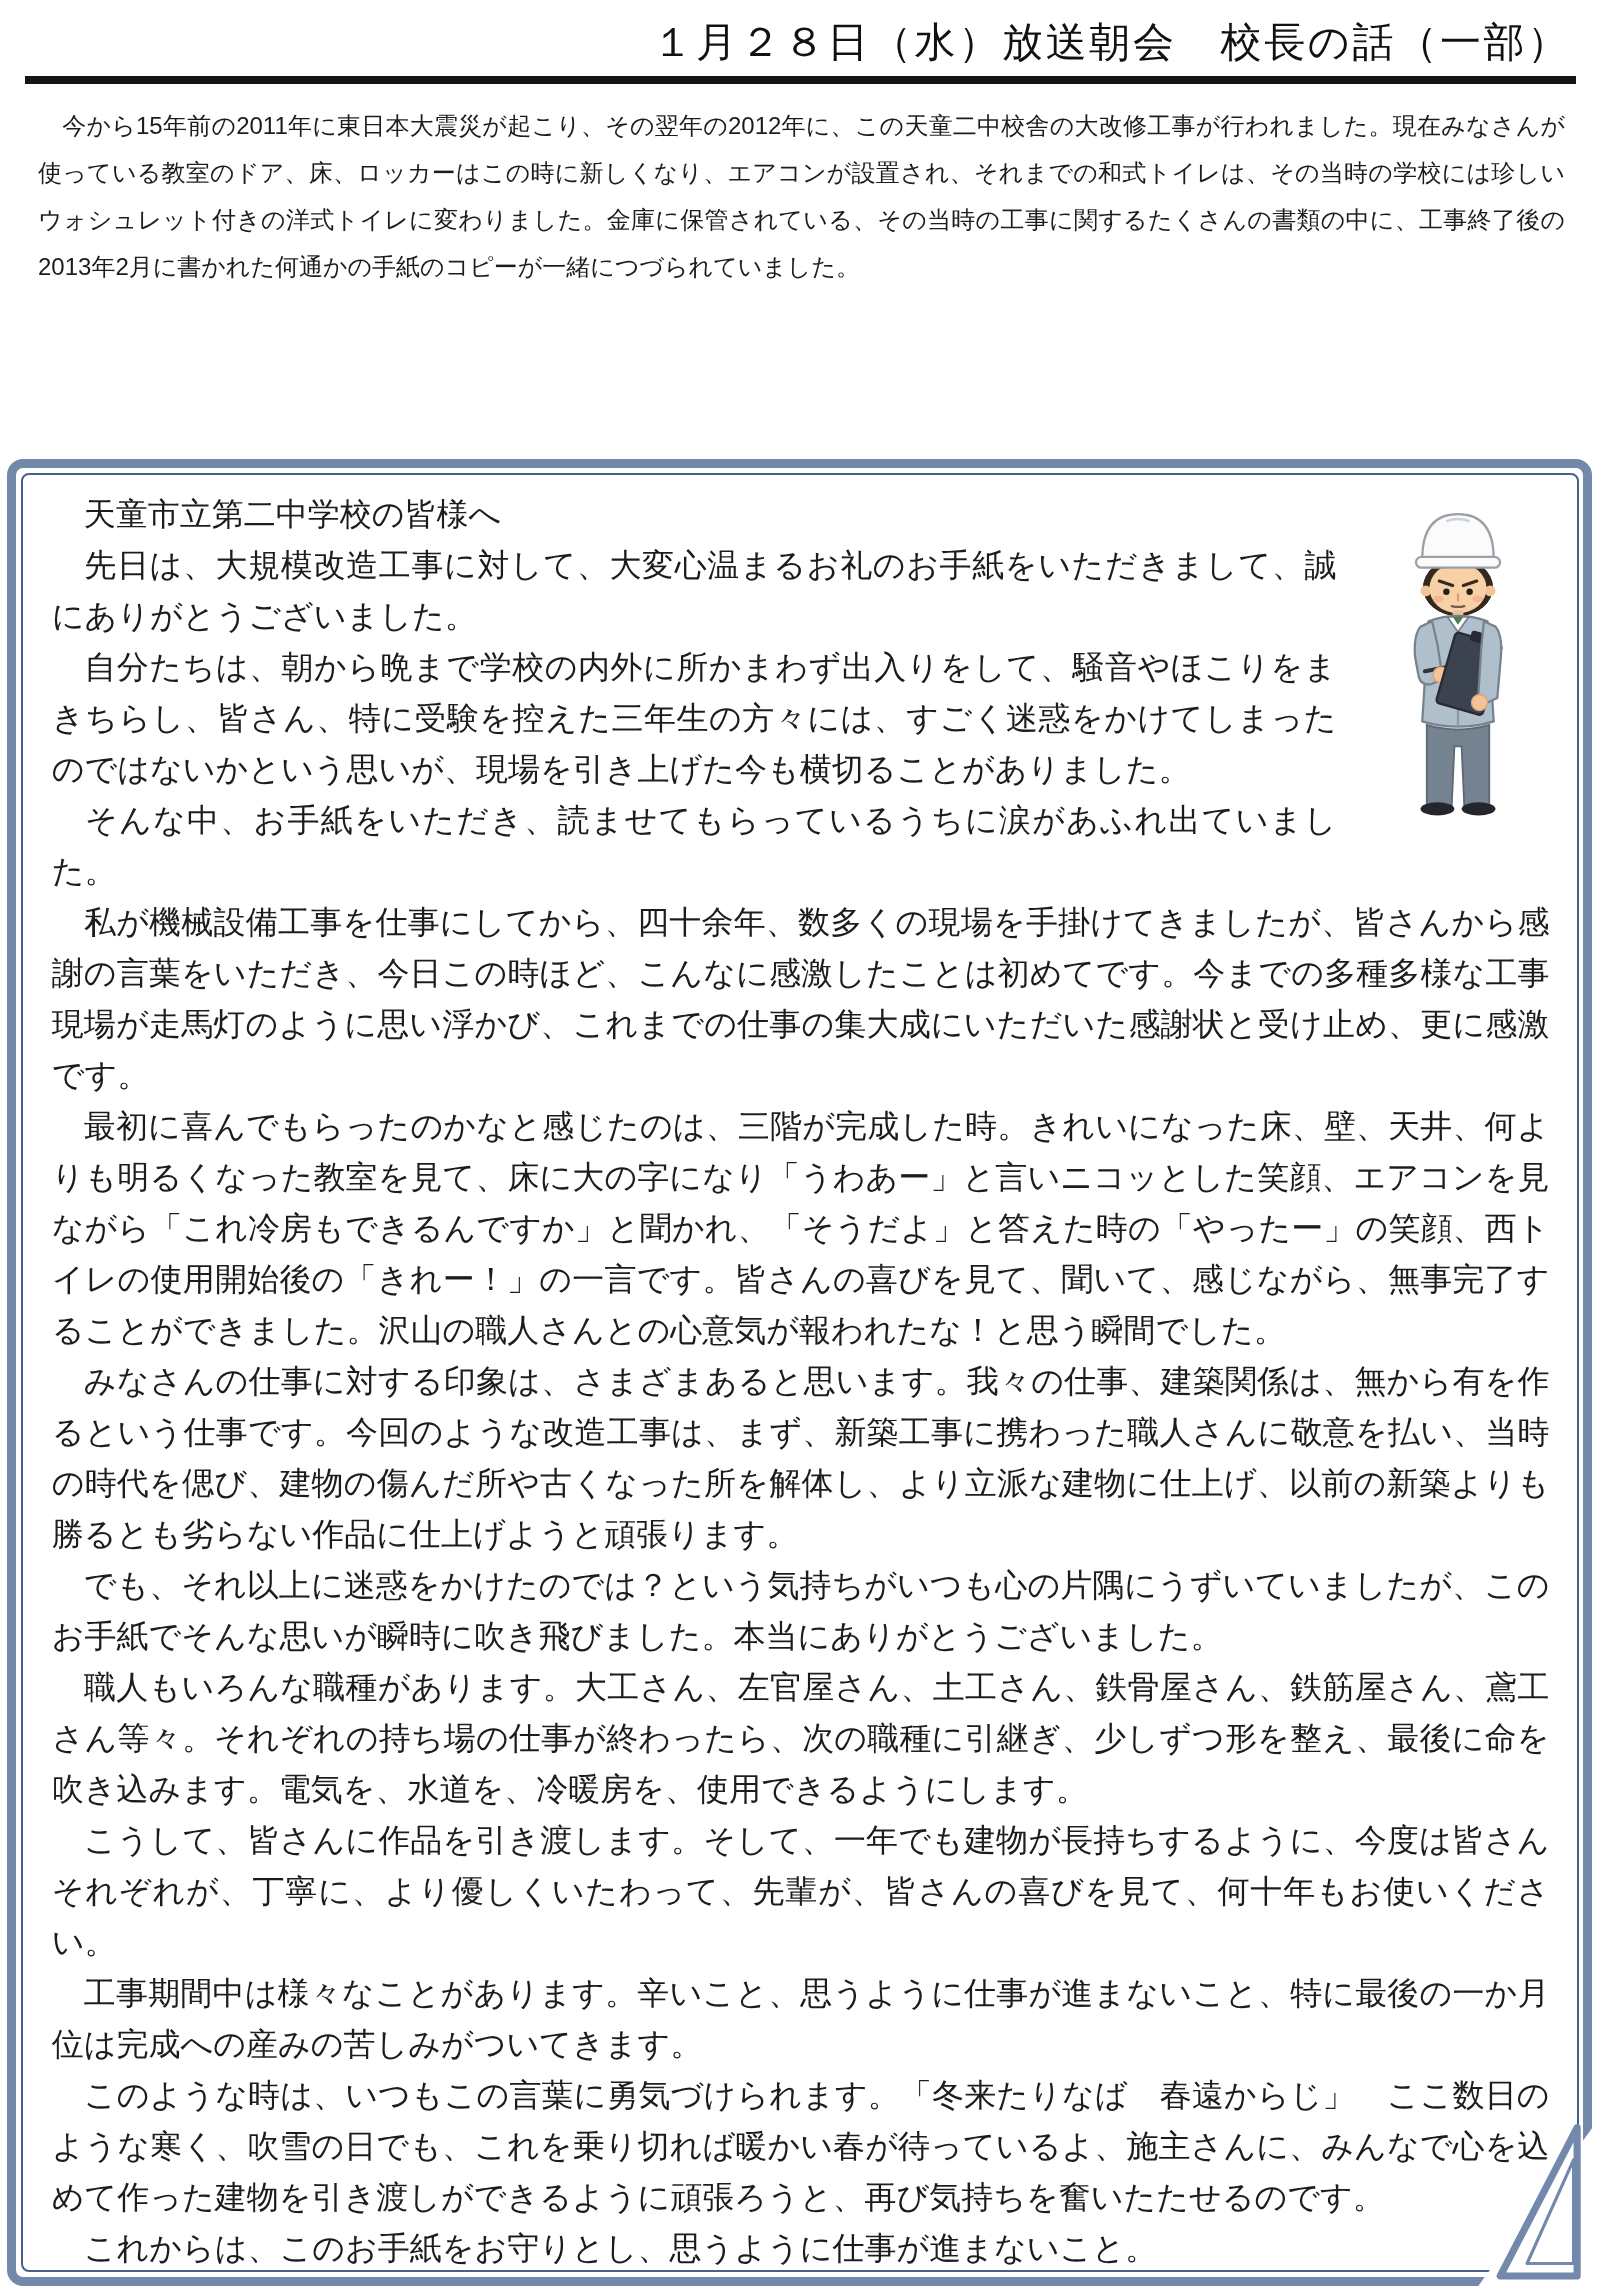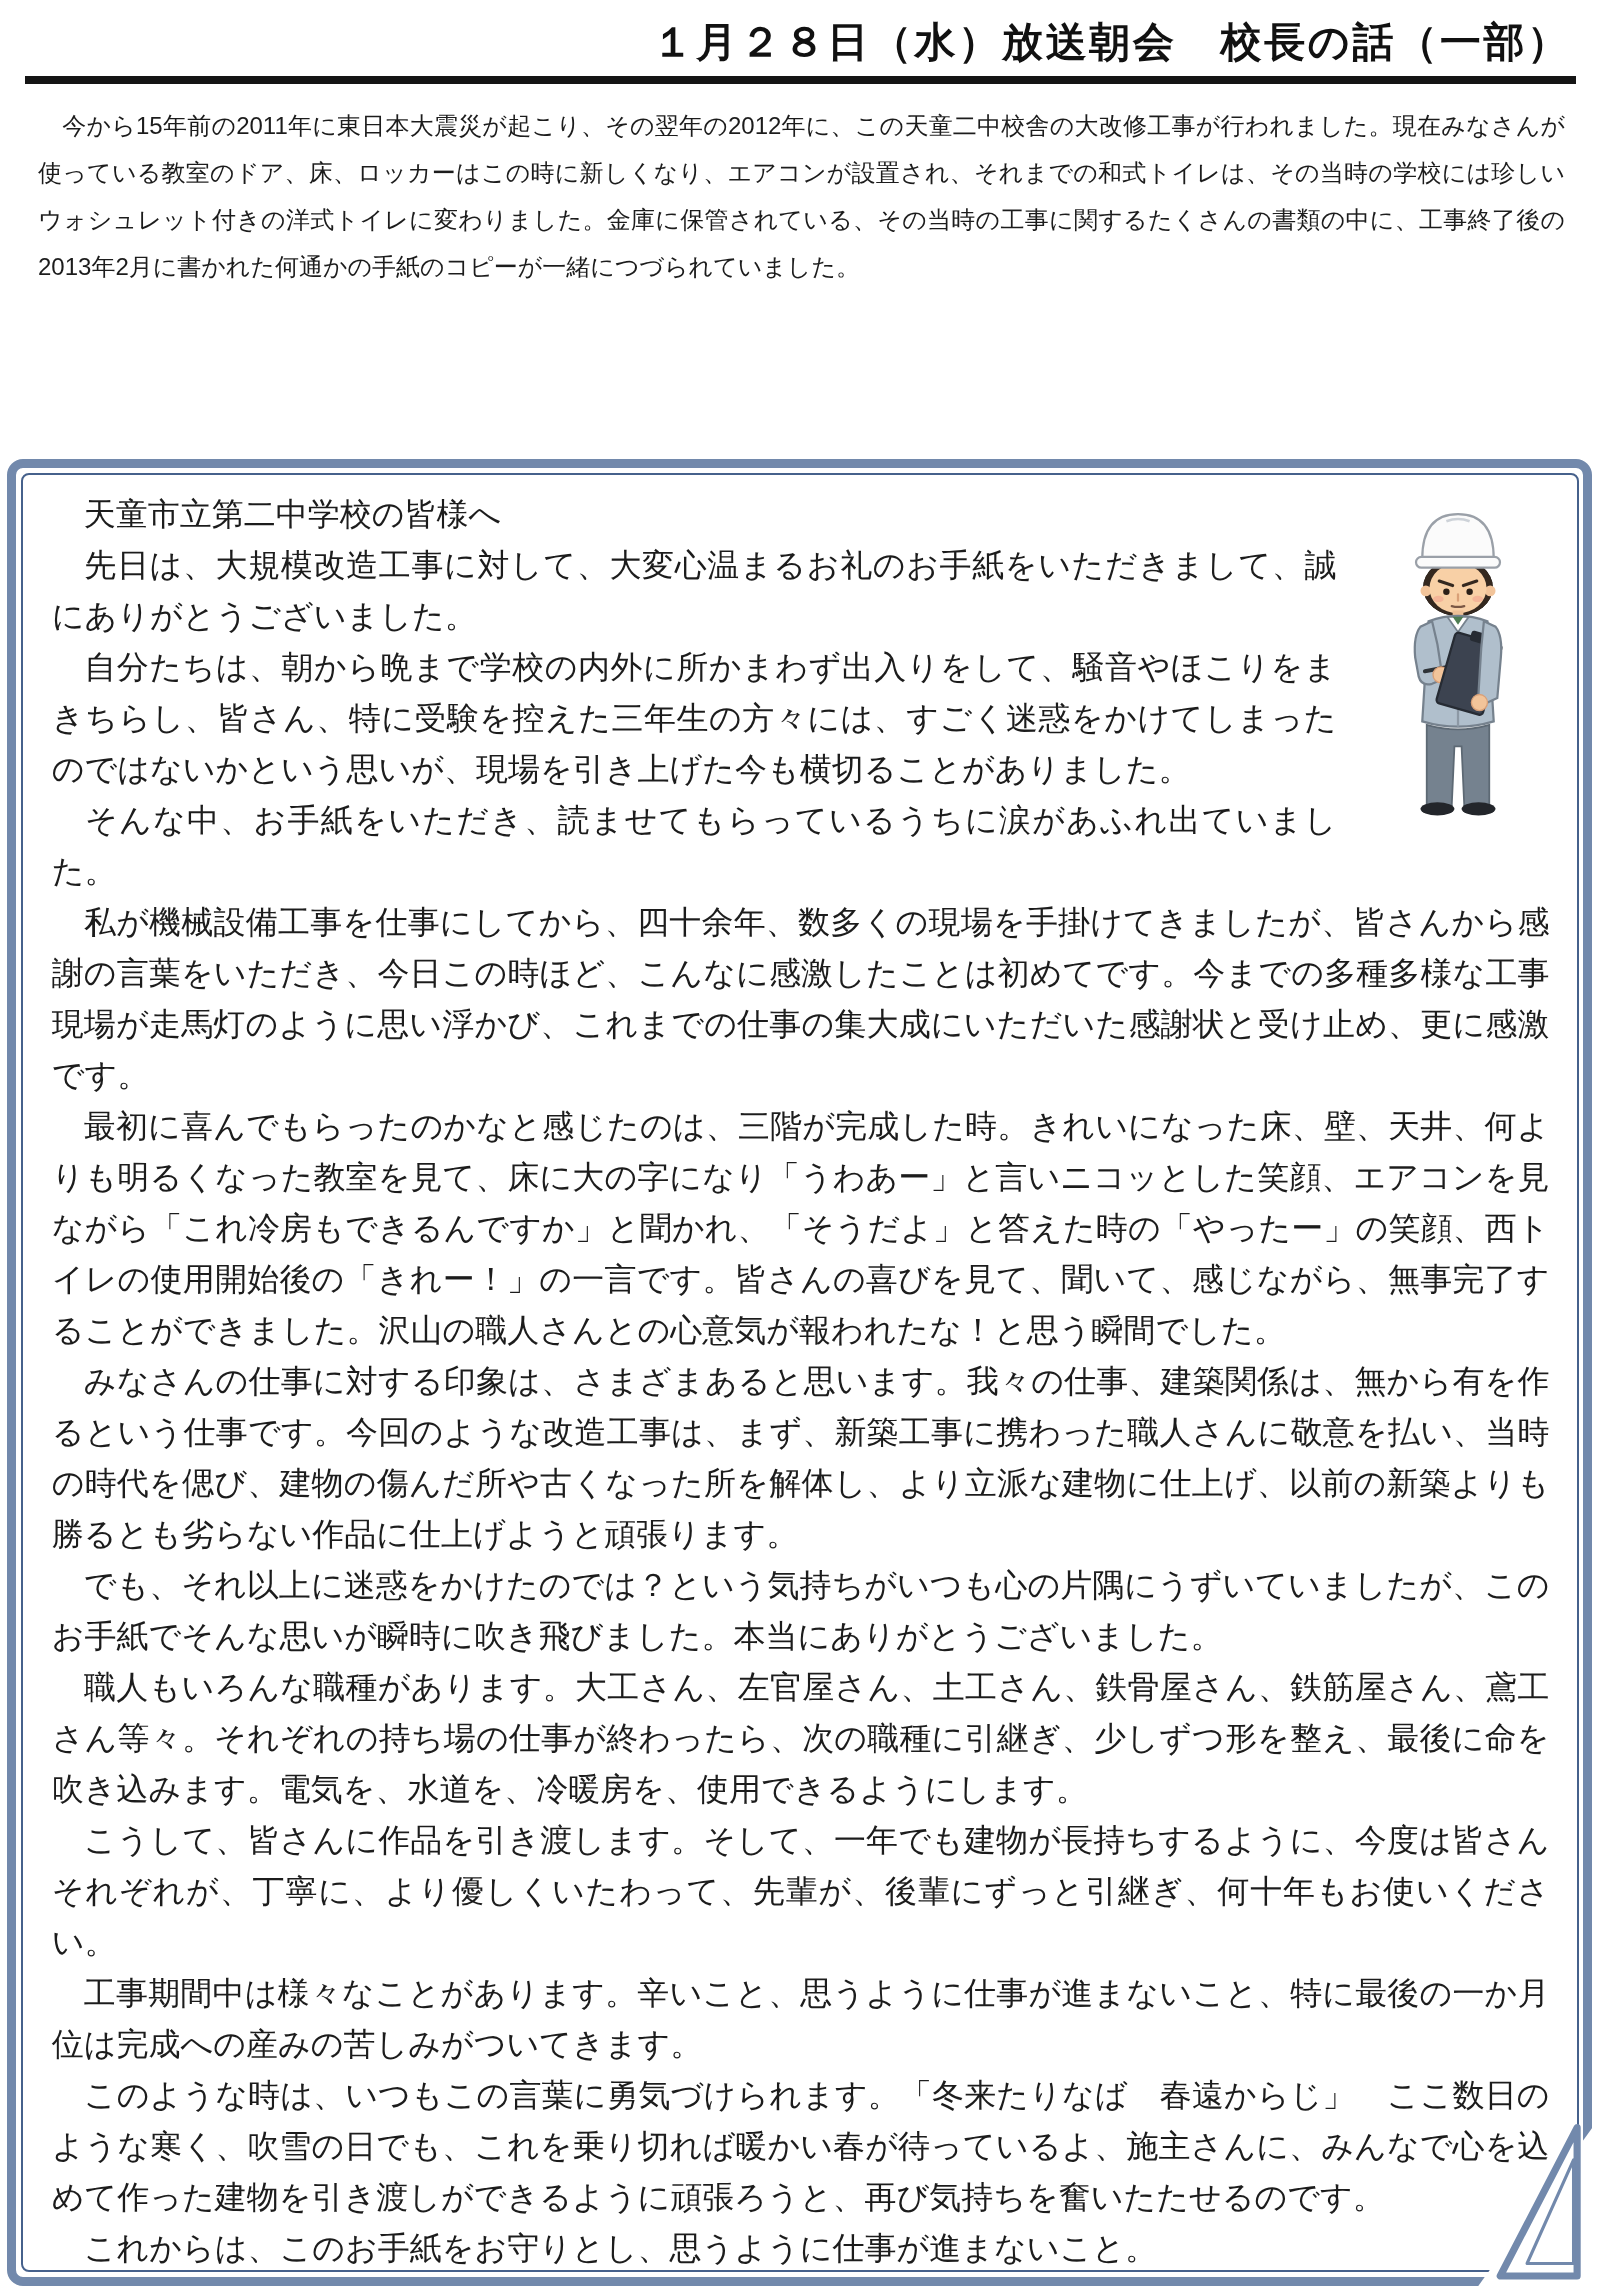--- a/index.html
+++ b/index.html
@@ -4,21 +4,21 @@
 <style>
   html,body{margin:0;padding:0;}
   body{
     width:1601px;height:2293px;overflow:hidden;
     background:#ffffff;color:#1c1c1c;
     font-family:"Liberation Sans","DejaVu Sans",sans-serif;
     position:relative;
   }
   .page-header{padding-top:18px;}
   .page-title{
-    font-size:41px;font-weight:bold;letter-spacing:2.7px;
+    font-size:41px;font-weight:normal;letter-spacing:2.7px;
     text-align:right;padding-right:30px;line-height:1.2;
     color:#111;
   }
   .title-rule{
     height:0;border-bottom:8px solid #151515;
     margin:9px 25px 0 25px;
   }
   .intro{
     margin:18px 36px 0 38px;
     font-size:24px;line-height:47px;
@@ -127,21 +127,21 @@
       <p>　天童市立第二中学校の皆様へ</p>
       <div>
           <p>　先日は、大規模改造工事に対して、大変心温まるお礼のお手紙をいただきまして、誠にありがとうございました。</p>
           <p>　自分たちは、朝から晩まで学校の内外に所かまわず出入りをして、騒音やほこりをまきちらし、皆さん、特に受験を控えた三年生の方々には、すごく迷惑をかけてしまったのではないかという思いが、現場を引き上げた今も横切ることがありました。</p>
           <p>　そんな中、お手紙をいただき、読ませてもらっているうちに涙があふれ出ていました。</p>
           <p>　私が機械設備工事を仕事にしてから、四十余年、数多くの現場を手掛けてきましたが、皆さんから感謝の言葉をいただき、今日この時ほど、こんなに感激したことは初めてです。今までの多種多様な工事現場が走馬灯のように思い浮かび、これまでの仕事の集大成にいただいた感謝状と受け止め、更に感激です。</p>
           <p>　最初に喜んでもらったのかなと感じたのは、三階が完成した時。きれいになった床、壁、天井、何よりも明るくなった教室を見て、床に大の字になり「うわあー」と言いニコッとした笑顔、エアコンを見ながら「これ冷房もできるんですか」と聞かれ、「そうだよ」と答えた時の「やったー」の笑顔、西トイレの使用開始後の「きれー！」の一言です。皆さんの喜びを見て、聞いて、感じながら、無事完了することができました。沢山の職人さんとの心意気が報われたな！と思う瞬間でした。</p>
           <p>　みなさんの仕事に対する印象は、さまざまあると思います。我々の仕事、建築関係は、無から有を作るという仕事です。今回のような改造工事は、まず、新築工事に携わった職人さんに敬意を払い、当時の時代を偲び、建物の傷んだ所や古くなった所を解体し、より立派な建物に仕上げ、以前の新築よりも勝るとも劣らない作品に仕上げようと頑張ります。</p>
           <p>　でも、それ以上に迷惑をかけたのでは？という気持ちがいつも心の片隅にうずいていましたが、このお手紙でそんな思いが瞬時に吹き飛びました。本当にありがとうございました。</p>
           <p>　職人もいろんな職種があります。大工さん、左官屋さん、土工さん、鉄骨屋さん、鉄筋屋さん、鳶工さん等々。それぞれの持ち場の仕事が終わったら、次の職種に引継ぎ、少しずつ形を整え、最後に命を吹き込みます。電気を、水道を、冷暖房を、使用できるようにします。</p>
-          <p>　こうして、皆さんに作品を引き渡します。そして、一年でも建物が長持ちするように、今度は皆さんそれぞれが、丁寧に、より優しくいたわって、先輩が、後輩にずっと引継ぎ、何十年もお使いください。</p>
+          <p>　こうして、皆さんに作品を引き渡します。そして、一年でも建物が長持ちするように、今度は皆さんそれぞれが、丁寧に、より優しくいたわって、先輩が、皆さんの喜びを見て、何十年もお使いください。</p>
           <p>　工事期間中は様々なことがあります。辛いこと、思うように仕事が進まないこと、特に最後の一か月位は完成への産みの苦しみがついてきます。</p>
           <p>　このような時は、いつもこの言葉に勇気づけられます。「冬来たりなば　春遠からじ」　ここ数日のような寒く、吹雪の日でも、これを乗り切れば暖かい春が待っているよ、施主さんに、みんなで心を込めて作った建物を引き渡しができるように頑張ろうと、再び気持ちを奮いたたせるのです。</p>
           <p>　これからは、このお手紙をお守りとし、思うように仕事が進まないこと。</p>
         </div>
 
     </div>
   </div>
 
   <svg class="fold-corner" viewBox="0 0 132 205" aria-hidden="true">
     <polygon points="0,205 132,205 132,22" fill="#ffffff"></polygon>

